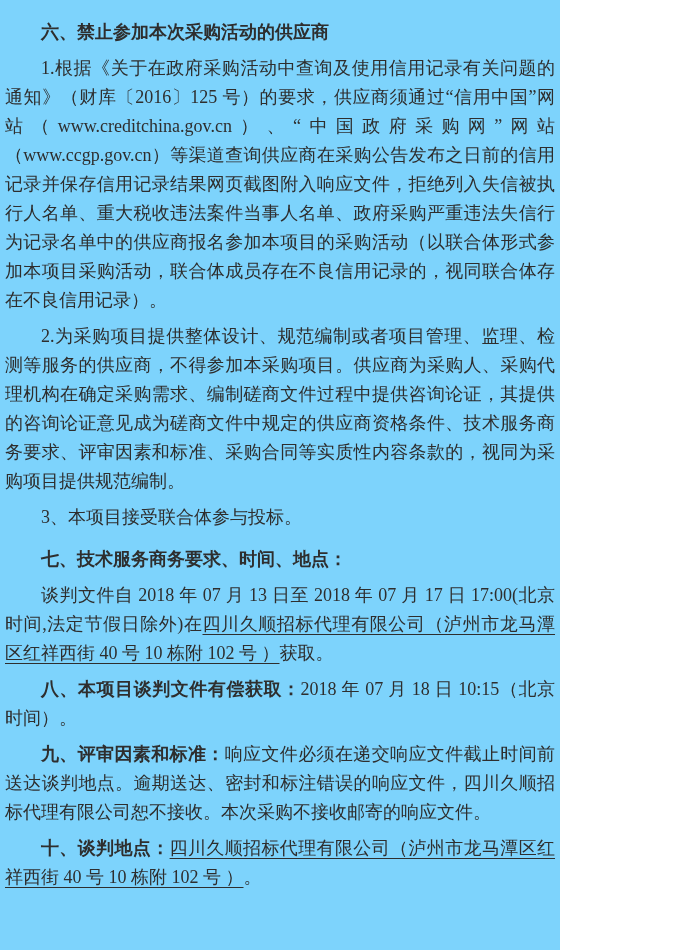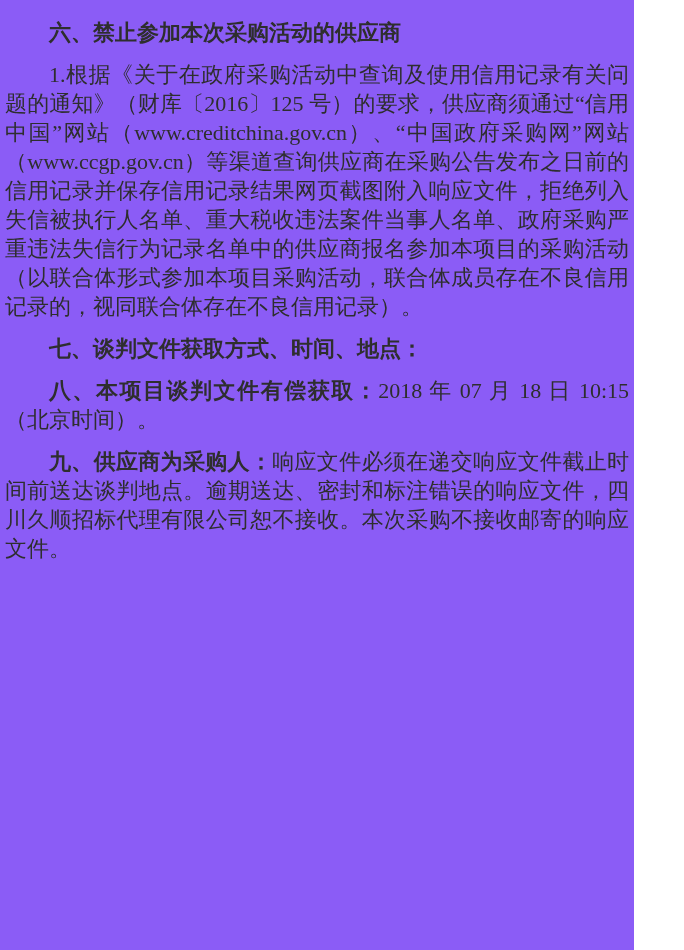--- a/index.html
+++ b/index.html
@@ -7,48 +7,52 @@
     padding: 0;
     background: #ffffff;
   }
   body {
     width: 684px;
     height: 950px;
     overflow: hidden;
   }
   .page {
     box-sizing: border-box;
-    width: 634px;
+    width: 560px;
     height: 950px;
     padding: 5px 5px 0 5px;
-    background: #8b5cf6;
+    background: #7dd3fc;
     font-family: "Liberation Serif", "DejaVu Serif", serif;
-    font-size: 22px;
+    font-size: 18px;
     line-height: 29px;
     color: #2e2e2e;
   }
   .para {
-    margin: 13px 0;
+    margin: 7px 0;
     text-align: justify;
     text-indent: 2em;
   }
   .para-heading {
     margin: 13px 0 7px 0;
     font-weight: bold;
   }
   .para-body {}
   .seg-bold { font-weight: bold; }
   .seg-underline {
     text-decoration: underline;
     text-underline-offset: 4px;
   }
 </style>
 </head>
 <body>
 
 <div class="page">
     <p class="para para-heading"><span class="seg-bold">六、禁止参加本次采购活动的供应商</span></p>
     <p class="para para-body"><span>1.根据《关于在政府采购活动中查询及使用信用记录有关问题的通知》（财库〔2016〕125 号）的要求，供应商须通过“信用中国”网站（www.creditchina.gov.cn）、“中国政府采购网”网站（www.ccgp.gov.cn）等渠道查询供应商在采购公告发布之日前的信用记录并保存信用记录结果网页截图附入响应文件，拒绝列入失信被执行人名单、重大税收违法案件当事人名单、政府采购严重违法失信行为记录名单中的供应商报名参加本项目的采购活动（以联合体形式参加本项目采购活动，联合体成员存在不良信用记录的，视同联合体存在不良信用记录）。</span></p>
-    <p class="para para-heading"><span class="seg-bold">七、谈判文件获取方式、时间、地点：</span></p>
+    <p class="para para-body"><span>2.为采购项目提供整体设计、规范编制或者项目管理、监理、检测等服务的供应商，不得参加本采购项目。供应商为采购人、采购代理机构在确定采购需求、编制磋商文件过程中提供咨询论证，其提供的咨询论证意见成为磋商文件中规定的供应商资格条件、技术服务商务要求、评审因素和标准、采购合同等实质性内容条款的，视同为采购项目提供规范编制。</span></p>
+    <p class="para para-body"><span>3、本项目接受联合体参与投标。</span></p>
+    <p class="para para-heading"><span class="seg-bold">七、技术服务商务要求、时间、地点：</span></p>
+    <p class="para para-body"><span>谈判文件自 2018 年 07 月 13 日至 2018 年 07 月 17 日 17:00(北京时间,法定节假日除外)在</span><span class="seg-underline">四川久顺招标代理有限公司（泸州市龙马潭区红祥西街 40 号 10 栋附 102 号 ）</span><span>获取。</span></p>
     <p class="para para-body"><span class="seg-bold">八、本项目谈判文件有偿获取：</span><span>2018 年 07 月 18 日 10:15（北京时间）。</span></p>
-    <p class="para para-body"><span class="seg-bold">九、供应商为采购人：</span><span>响应文件必须在递交响应文件截止时间前送达谈判地点。逾期送达、密封和标注错误的响应文件，四川久顺招标代理有限公司恕不接收。本次采购不接收邮寄的响应文件。</span></p>
+    <p class="para para-body"><span class="seg-bold">九、评审因素和标准：</span><span>响应文件必须在递交响应文件截止时间前送达谈判地点。逾期送达、密封和标注错误的响应文件，四川久顺招标代理有限公司恕不接收。本次采购不接收邮寄的响应文件。</span></p>
+    <p class="para para-body"><span class="seg-bold">十、谈判地点：</span><span class="seg-underline">四川久顺招标代理有限公司（泸州市龙马潭区红祥西街 40 号 10 栋附 102 号 ）</span><span>。</span></p>
     <p class="para para-heading"></p>
   </div>
 
 </body></html>

